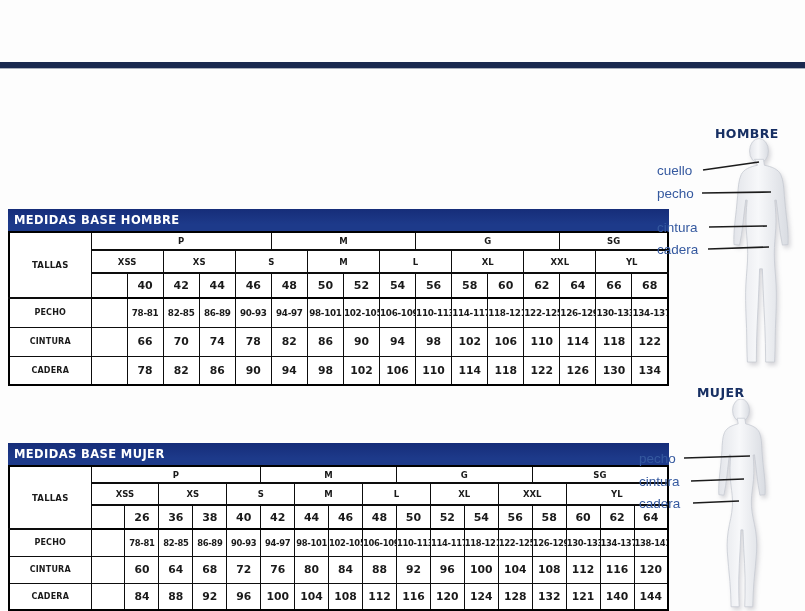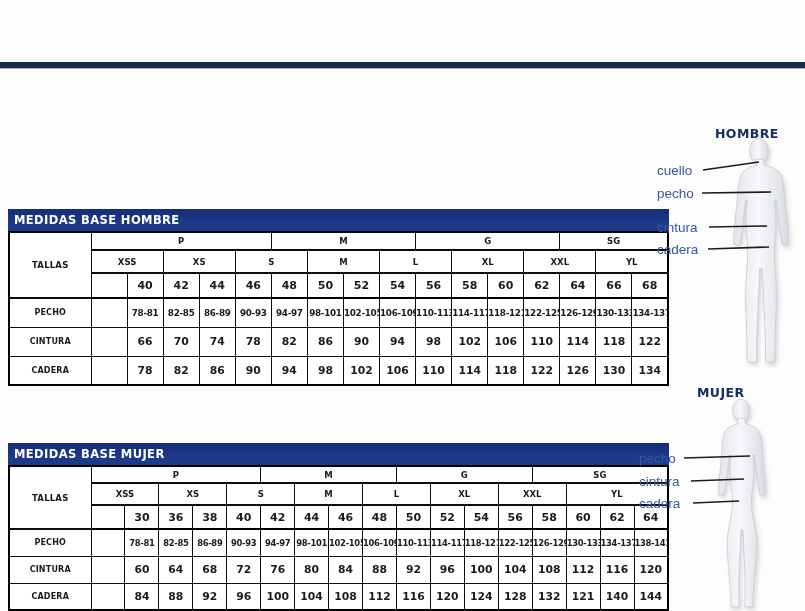--- a/index.html
+++ b/index.html
@@ -221,21 +221,21 @@
             <th class="sz" colspan="2">XS</th>
             <th class="sz" colspan="2">S</th>
             <th class="sz" colspan="2">M</th>
             <th class="sz" colspan="2">L</th>
             <th class="sz" colspan="2">XL</th>
             <th class="sz" colspan="2">XXL</th>
             <th class="sz" colspan="3">YL</th>
           </tr>
           <tr class="r-num">
             <td></td>
-            <td>30</td>
+            <td>26</td>
             <td>36</td>
             <td>38</td>
             <td>40</td>
             <td>42</td>
             <td>44</td>
             <td>46</td>
             <td>48</td>
             <td>50</td>
             <td>52</td>
             <td>54</td>

